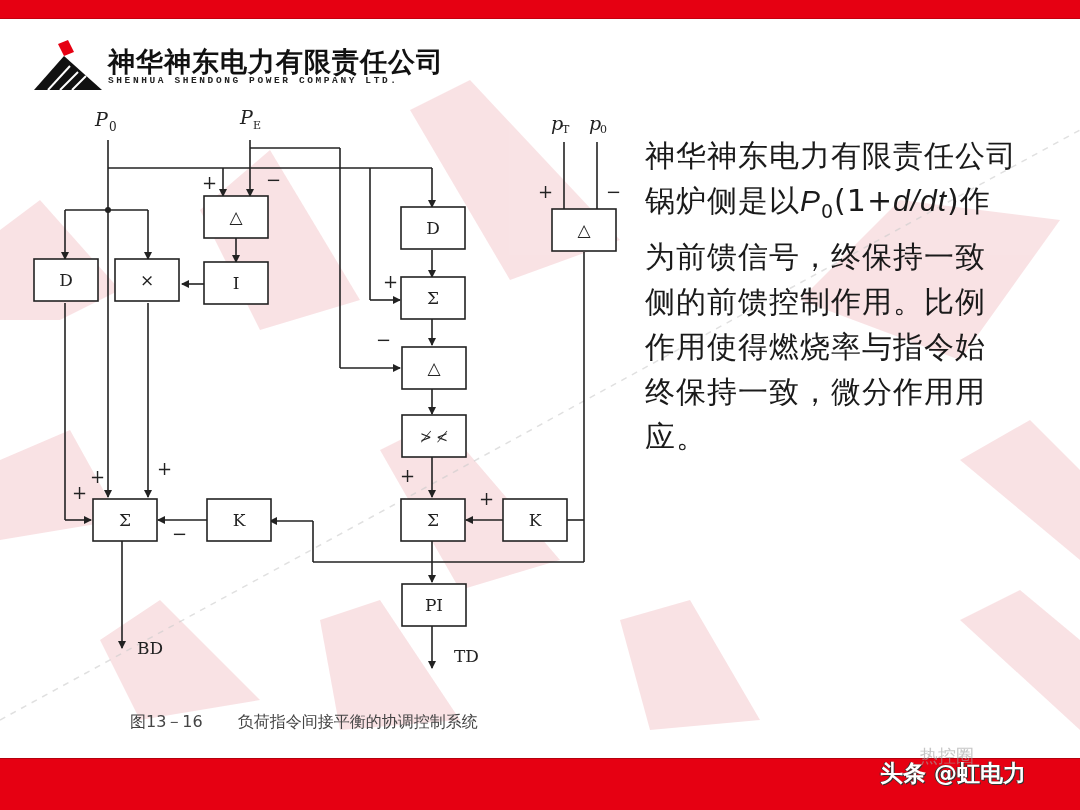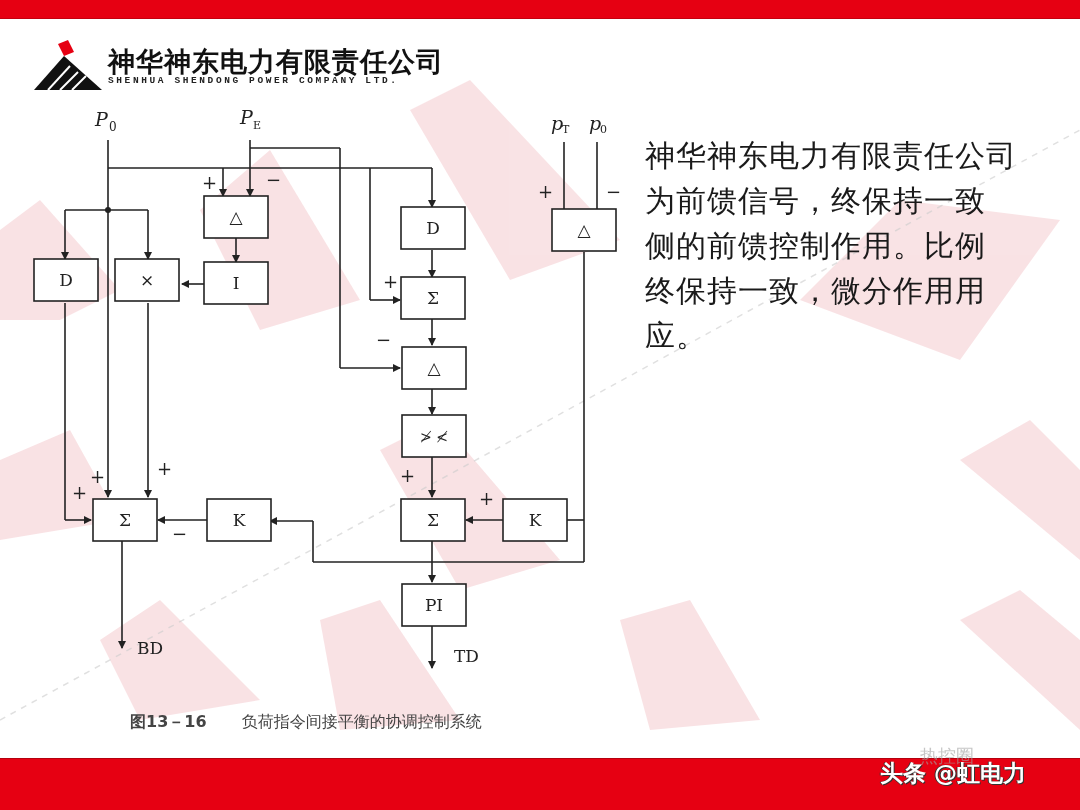--- a/index.html
+++ b/index.html
@@ -8,21 +8,21 @@
   .bottom-bar{position:absolute;left:0;top:758px;width:1080px;height:52px;background:#e60012;border-top:1px solid #b5000e;}
   .watermark{position:absolute;left:0;top:0;width:1080px;height:810px;pointer-events:none;}
   .logo{position:absolute;left:34px;top:38px;width:120px;height:52px;}
   .company-cn{position:absolute;left:108px;top:44px;font-family:"DejaVu Sans",sans-serif;font-weight:bold;font-size:27px;color:#111;letter-spacing:1px;white-space:nowrap;}
   .company-en{position:absolute;left:108px;top:75px;font-family:Liberation Mono, monospace;font-weight:bold;font-size:9.5px;color:#222;letter-spacing:2.6px;white-space:nowrap;}
   .diagram{position:absolute;left:0;top:0;width:640px;height:760px;}
   .diagram text{font-family:"DejaVu Serif","Liberation Serif",serif;fill:#222;}
   .block-label{font-size:17px;}
   .sign{font-size:18px;fill:#444;}
   .caption{position:absolute;left:130px;top:712px;font-family:"DejaVu Sans",sans-serif;font-size:16px;color:#444;white-space:nowrap;}
-  .caption .num{margin-right:30px;font-weight:bold;}
+  .caption .num{margin-right:30px;}
   .desc{position:absolute;left:645px;top:133px;width:400px;font-family:"DejaVu Sans",sans-serif;font-size:30px;line-height:45px;color:#1a1a1a;letter-spacing:1px;}
   .desc .line{display:block;white-space:nowrap;}
   .desc i{font-family:"Liberation Sans",sans-serif;font-style:italic;}
   .desc sub{font-size:19px;font-style:normal;}
   .credit{position:absolute;left:880px;top:758px;font-family:"DejaVu Sans",sans-serif;font-weight:bold;font-size:23px;color:#fff;text-shadow:1px 1px 0 #333,-1px 0 0 #333;white-space:nowrap;}
   .credit-faint{position:absolute;left:920px;top:744px;font-family:Liberation Mono, monospace;font-size:18px;color:rgba(160,160,160,0.6);white-space:nowrap;}
 </style>
 </head>
 <body>
 
@@ -178,21 +178,23 @@
   <text x="454" y="662" style="font-size:17px">TD</text>
 </svg>
 
 <div class="caption">
   <span class="num">图13－16</span>
   <span>负荷指令间接平衡的协调控制系统</span>
 </div>
 
 <div class="desc">
   <span class="line">神华神东电力有限责任公司</span>
+  <span class="line"><span>锅炉侧是以</span><i>P</i><sub>0</sub><span>(1+</span><i>d/dt</i><span>)</span><span>作</span></span>
   <span class="line">为前馈信号，终保持一致</span>
   <span class="line">侧的前馈控制作用。比例</span>
+  <span class="line">作用使得燃烧率与指令始</span>
   <span class="line">终保持一致，微分作用用</span>
   <span class="line">应。</span>
 </div>
 
 <div class="bottom-bar"></div>
 <div class="credit-faint">热控圈</div>
 <div class="credit">头条 @虹电力</div>
 
 </body></html>

